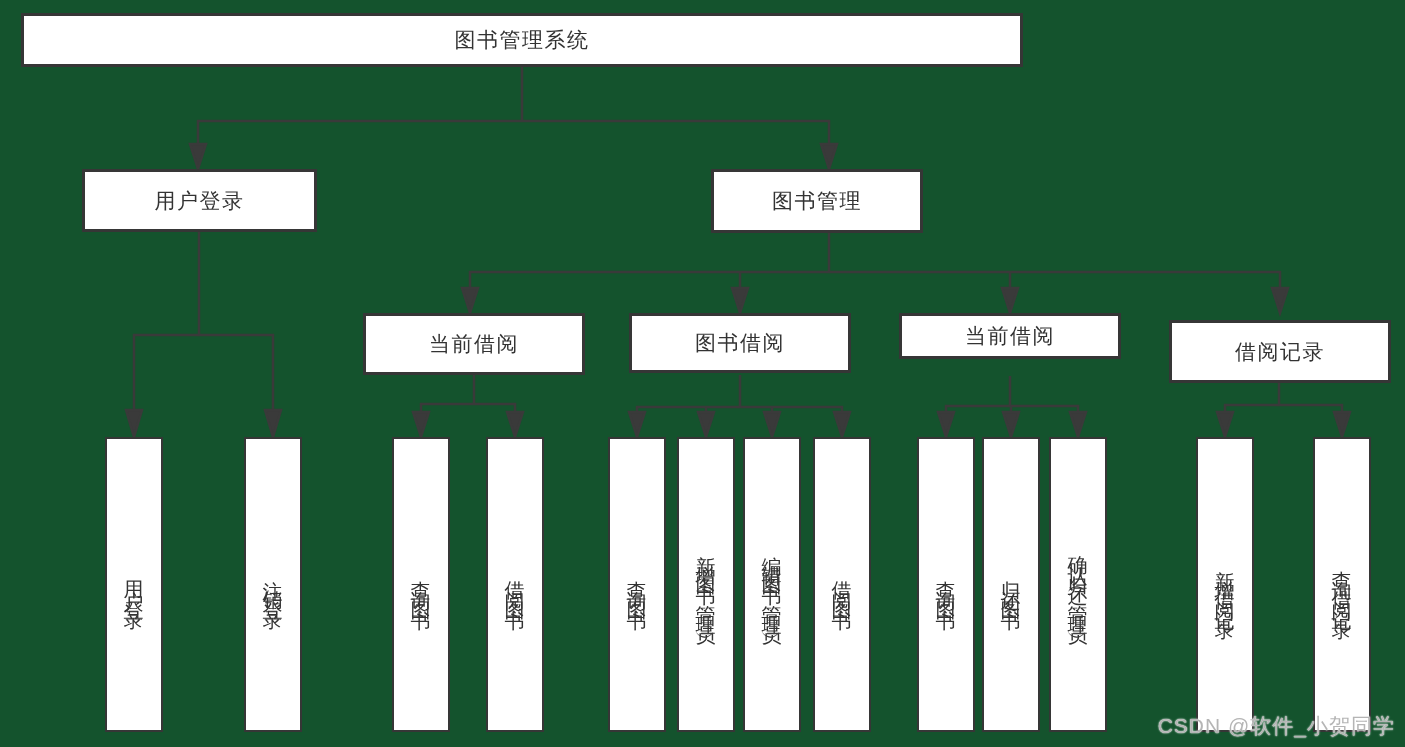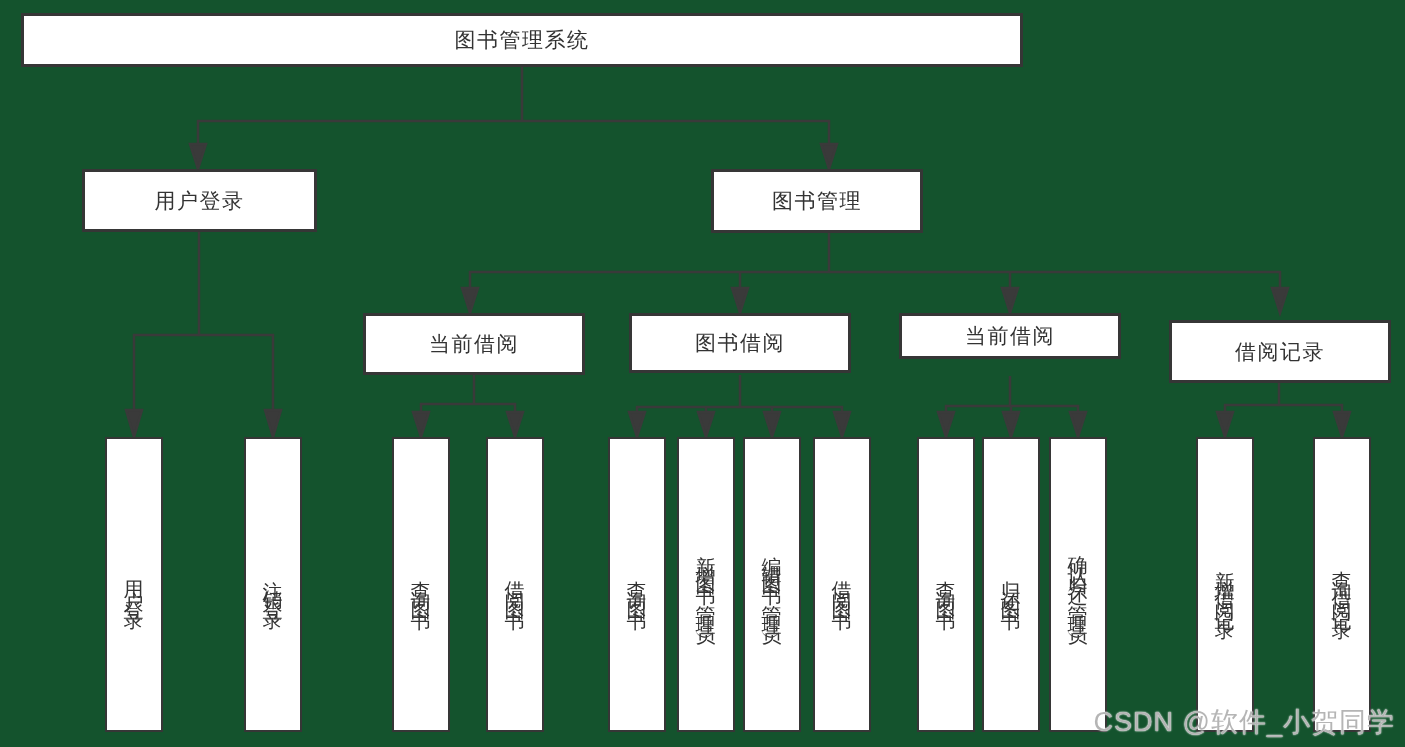--- a/index.html
+++ b/index.html
@@ -69,21 +69,21 @@
   .lf-9  { left: 917px;  }
   .lf-10 { left: 982px;  }
   .lf-11 { left: 1049px; }
   .lf-12 { left: 1196px; }
   .lf-13 { left: 1313px; }
   .watermark {
     position: absolute;
     right: 10px;
     bottom: 7px;
     z-index: 5;
-    font-size: 27px;
+    font-size: 21px;
     color: rgba(168,168,168,0.85);
     text-shadow: 0 0 2px #ffffff, 0 0 1px #ffffff;
     letter-spacing: 1px;
     white-space: nowrap;
   }
 </style>
 </head>
 <body>
 
 <div class="canvas">

